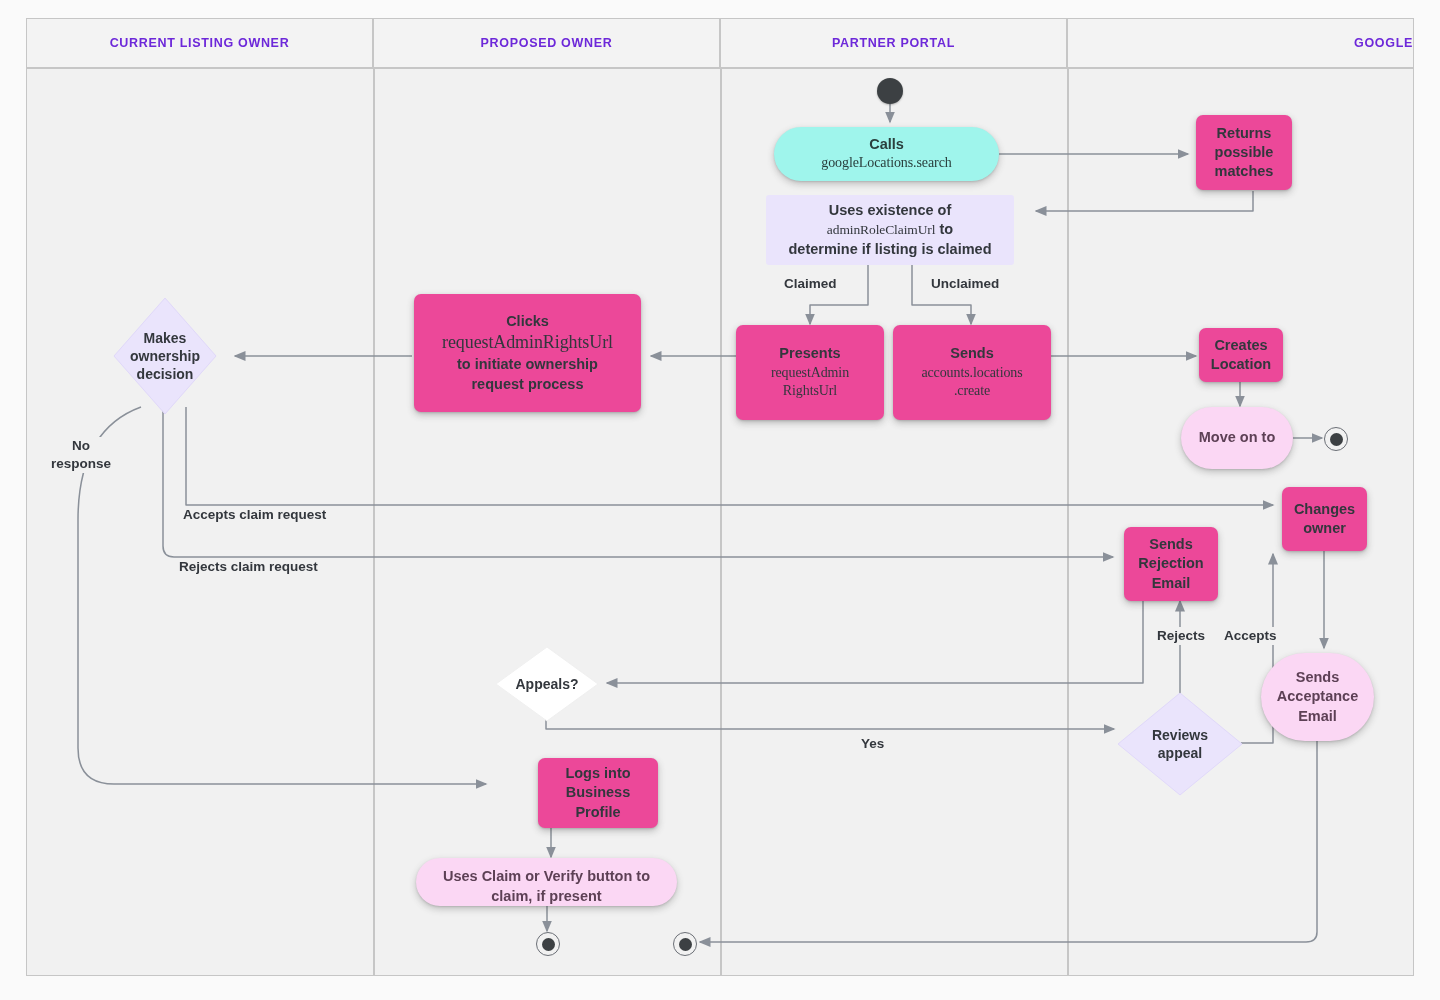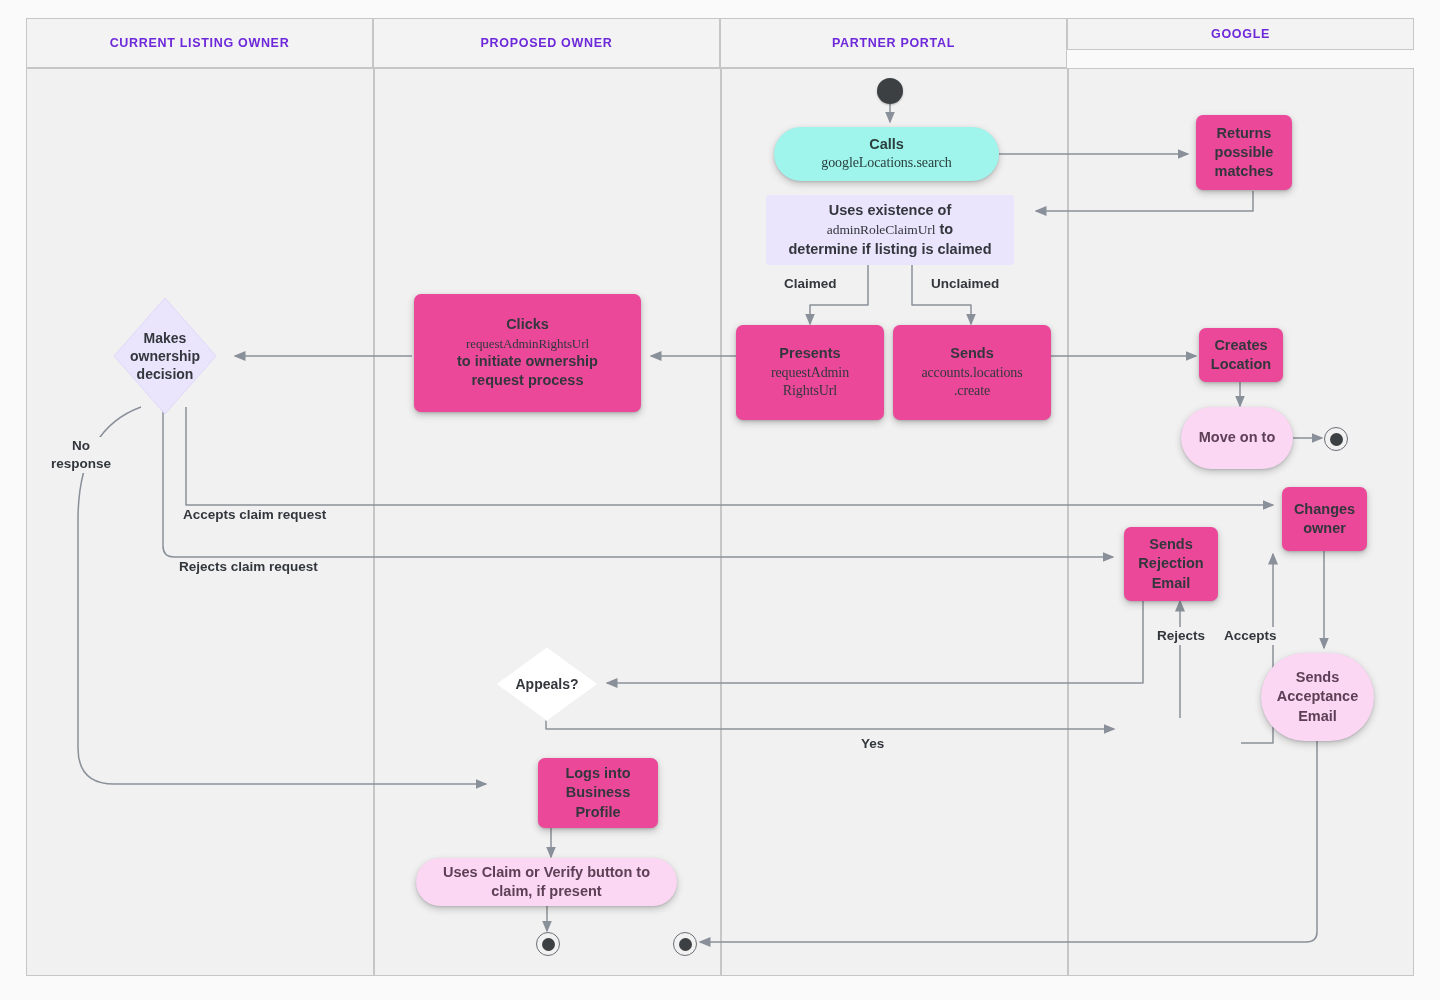--- a/index.html
+++ b/index.html
@@ -64,21 +64,21 @@
 
   <div class="lane-head" style="left:26px;top:18px;width:347px;height:50px;">
     <span class="lbl">CURRENT LISTING OWNER</span>
   </div>
   <div class="lane-head" style="left:373px;top:18px;width:347px;height:50px;">
     <span class="lbl">PROPOSED OWNER</span>
   </div>
   <div class="lane-head" style="left:720px;top:18px;width:347px;height:50px;">
     <span class="lbl">PARTNER PORTAL</span>
   </div>
-  <div class="lane-head" style="left:1067px;top:18px;width:347px;height:32px;">
+  <div class="lane-head" style="left:1067px;top:18px;width:347px;height:50px;justify-content:flex-end;">
     <span class="lbl">GOOGLE</span>
   </div>
 
   <div class="lane-div" style="left:373px;top:68px;height:908px;"></div>
   <div class="lane-div" style="left:720px;top:68px;height:908px;"></div>
   <div class="lane-div" style="left:1067px;top:68px;height:908px;"></div>
 
   <svg class="layer">
     <defs>
       <marker id="ah" viewBox="0 0 12 10" refX="10.5" refY="5" markerWidth="8" markerHeight="7" orient="auto-start-reverse">
@@ -184,21 +184,21 @@
     </div>
   </div>
 
   <div class="enddot" style="left:1324px;top:427px;">
       <i></i>
     </div>
 
   <div class="node boxwhite" style="left:414px;top:294px;width:227px;height:118px;">
     <div class="txt">
       <div>Clicks</div>
-      <div class="mono" style="font-size:13px;">requestAdminRightsUrl</div>
+      <div class="mono" style="font-size:18px;">requestAdminRightsUrl</div>
       <div>to initiate ownership</div>
       <div>request process</div>
     </div>
   </div>
 
   <div class="node diamond" style="left:113px;top:297px;width:104px;height:118px;">
     <svg class="dshape" viewBox="0 0 104 118" preserveAspectRatio="none">
       <polygon points="52,1 103,59 52,117 1,59" fill="#eae4fc" stroke="#e0d8fa" stroke-width="1"></polygon>
     </svg>
     <div class="dlabel">
@@ -233,30 +233,39 @@
 
   <div class="node diamond" style="left:495px;top:646px;width:104px;height:76px;">
     <svg class="dshape" viewBox="0 0 104 76" preserveAspectRatio="none">
       <polygon points="52,1 103,38 52,75 1,38" fill="#ffffff" stroke="#f0f0f0" stroke-width="1"></polygon>
     </svg>
     <div class="dlabel">
       <div>Appeals?</div>
     </div>
   </div>
 
+  <div class="node diamond" style="left:1117px;top:692px;width:126px;height:104px;">
+    <svg class="dshape" viewBox="0 0 126 104" preserveAspectRatio="none">
+      <polygon points="63,1 125,52 63,103 1,52" fill="#eae4fc" stroke="#e0d8fa" stroke-width="1"></polygon>
+    </svg>
+    <div class="dlabel">
+      <div>Reviews</div>
+      <div>appeal</div>
+    </div>
+  </div>
 
   <div class="node boxwhite" style="left:490px;top:758px;width:120px;height:70px;margin-left:48px;">
     <div class="txt">
       <div>Logs into</div>
       <div>Business</div>
       <div>Profile</div>
     </div>
   </div>
 
-  <div class="node pill pill-pink" style="left:416px;top:858px;width:261px;height:48px;">
+  <div class="node pill pill-pink" style="left:416px;top:858px;width:261px;height:48px;align-items:flex-end;">
     <div class="txt">
       <div>Uses Claim or Verify button to</div>
       <div>claim, if present</div>
     </div>
   </div>
 
   <div class="enddot" style="left:536px;top:932px;">
       <i></i>
     </div>
   <div class="enddot" style="left:673px;top:932px;">

